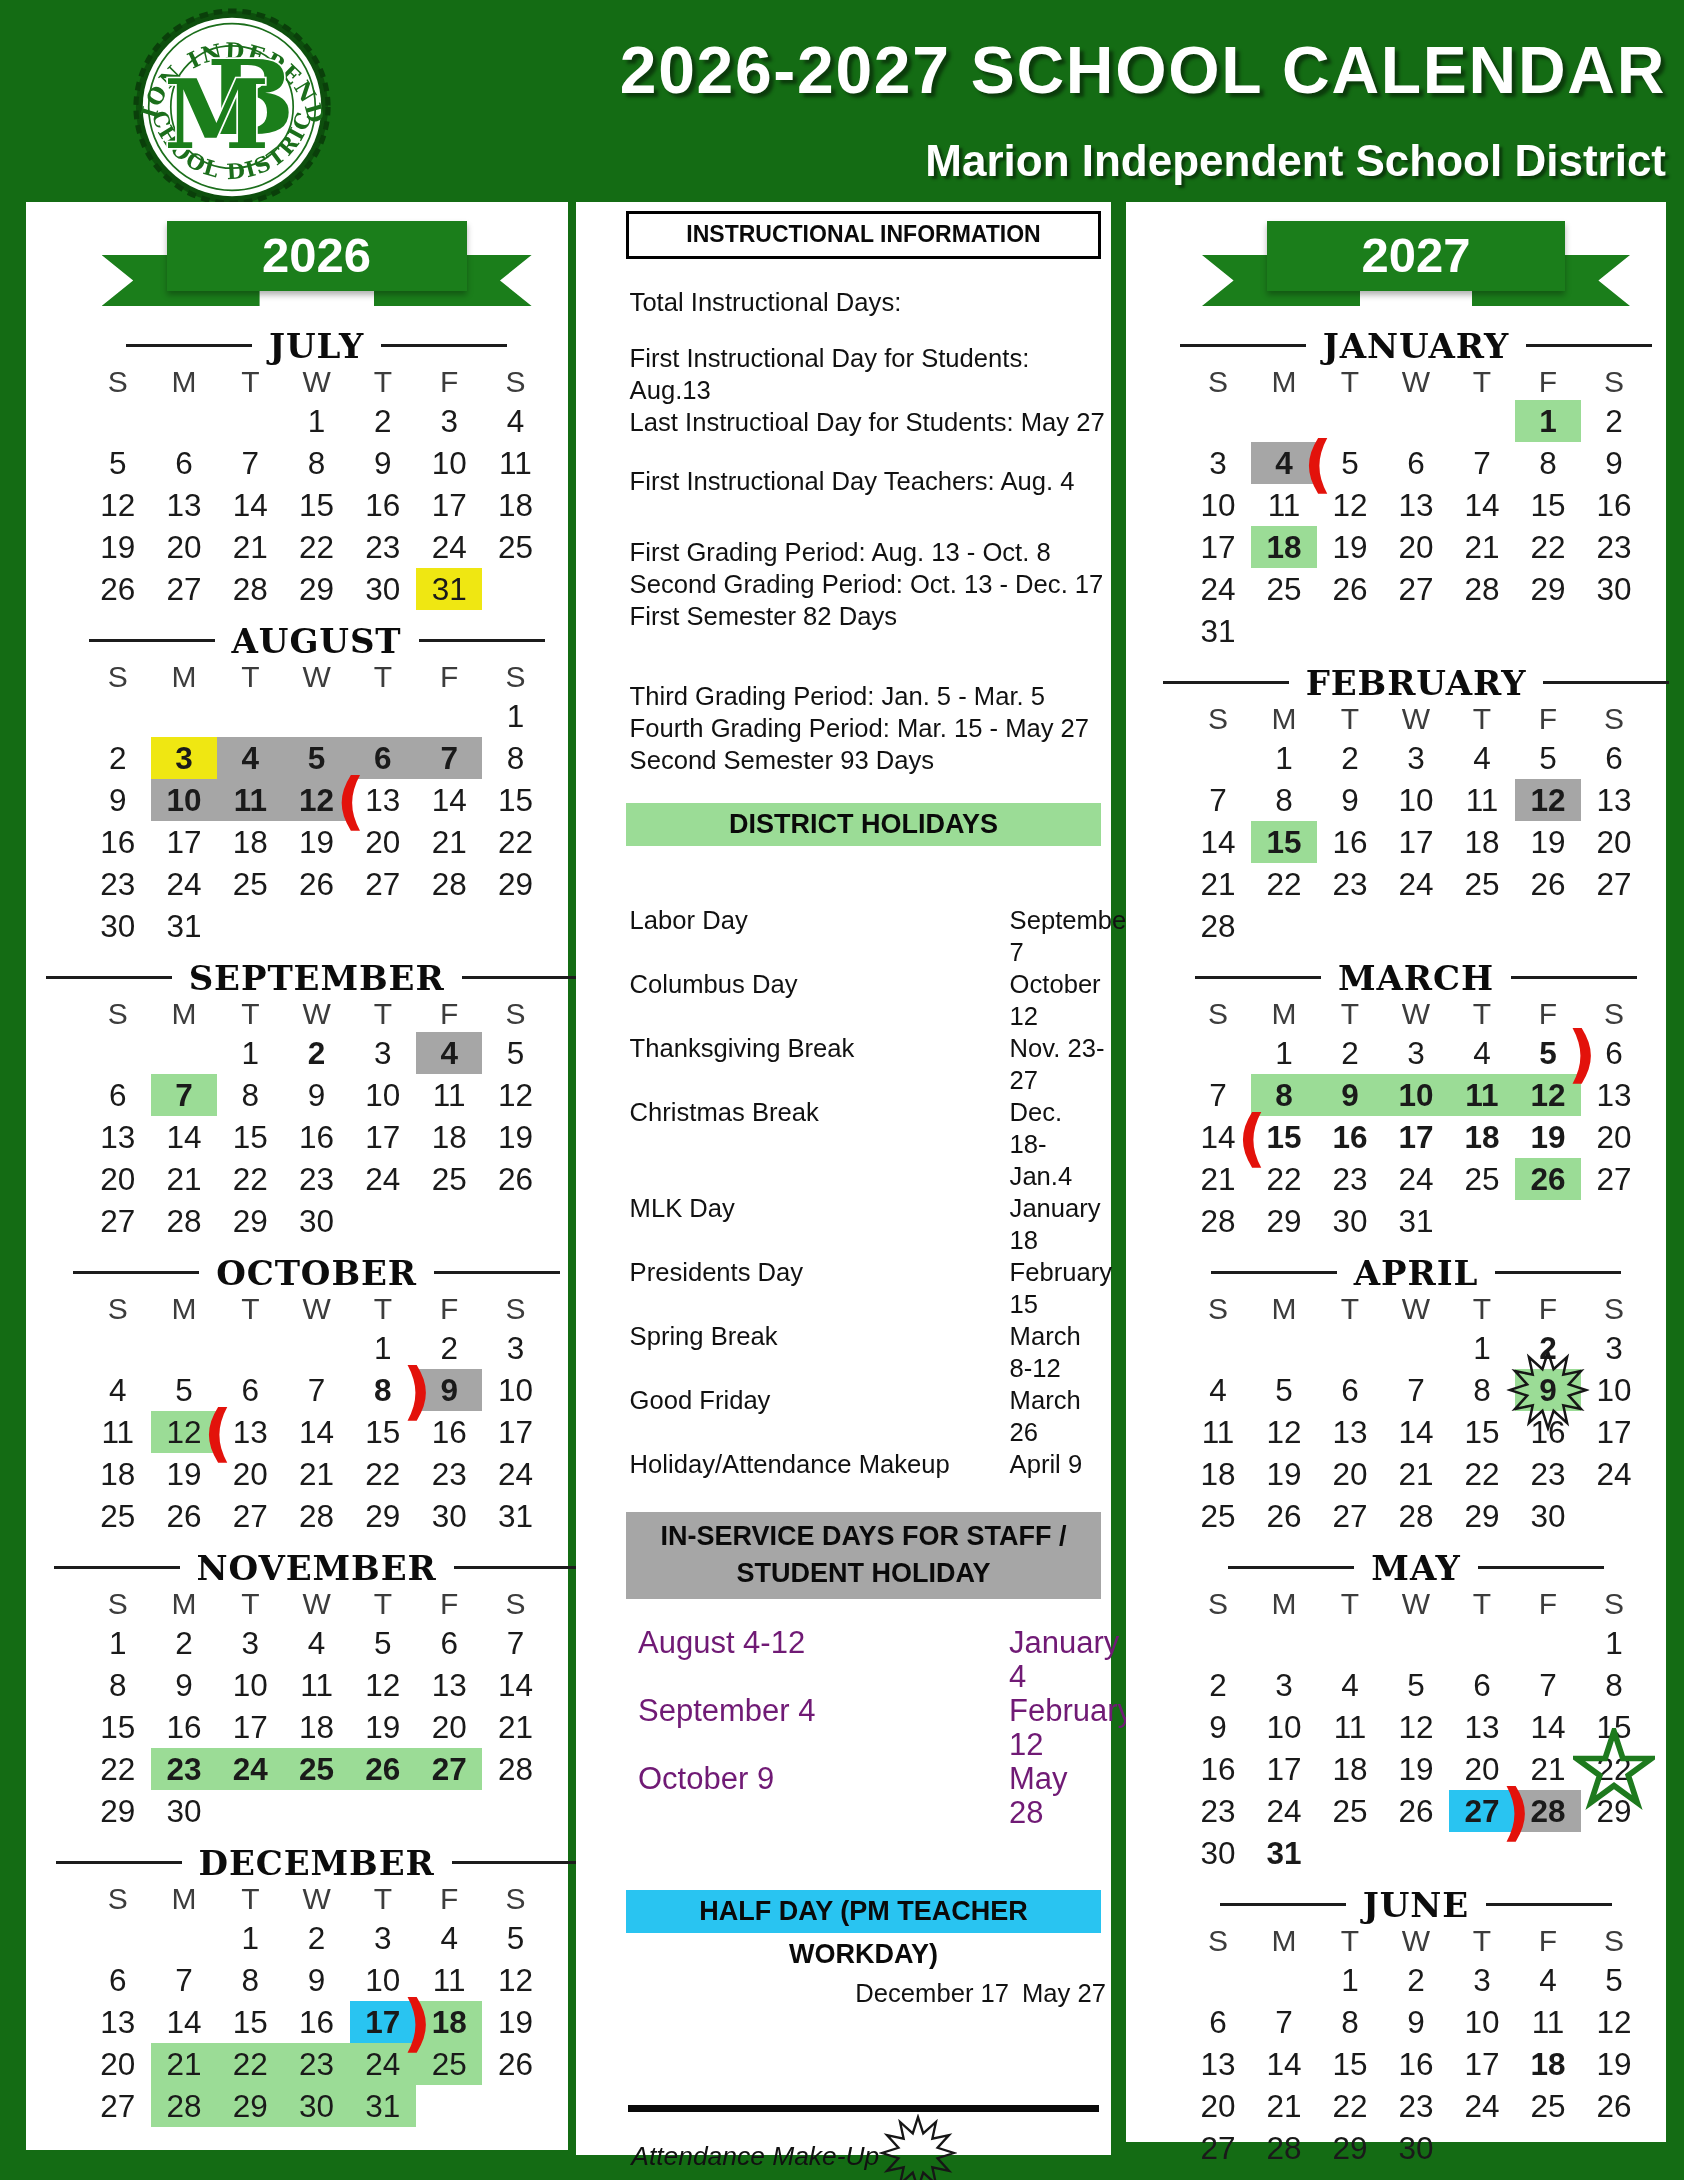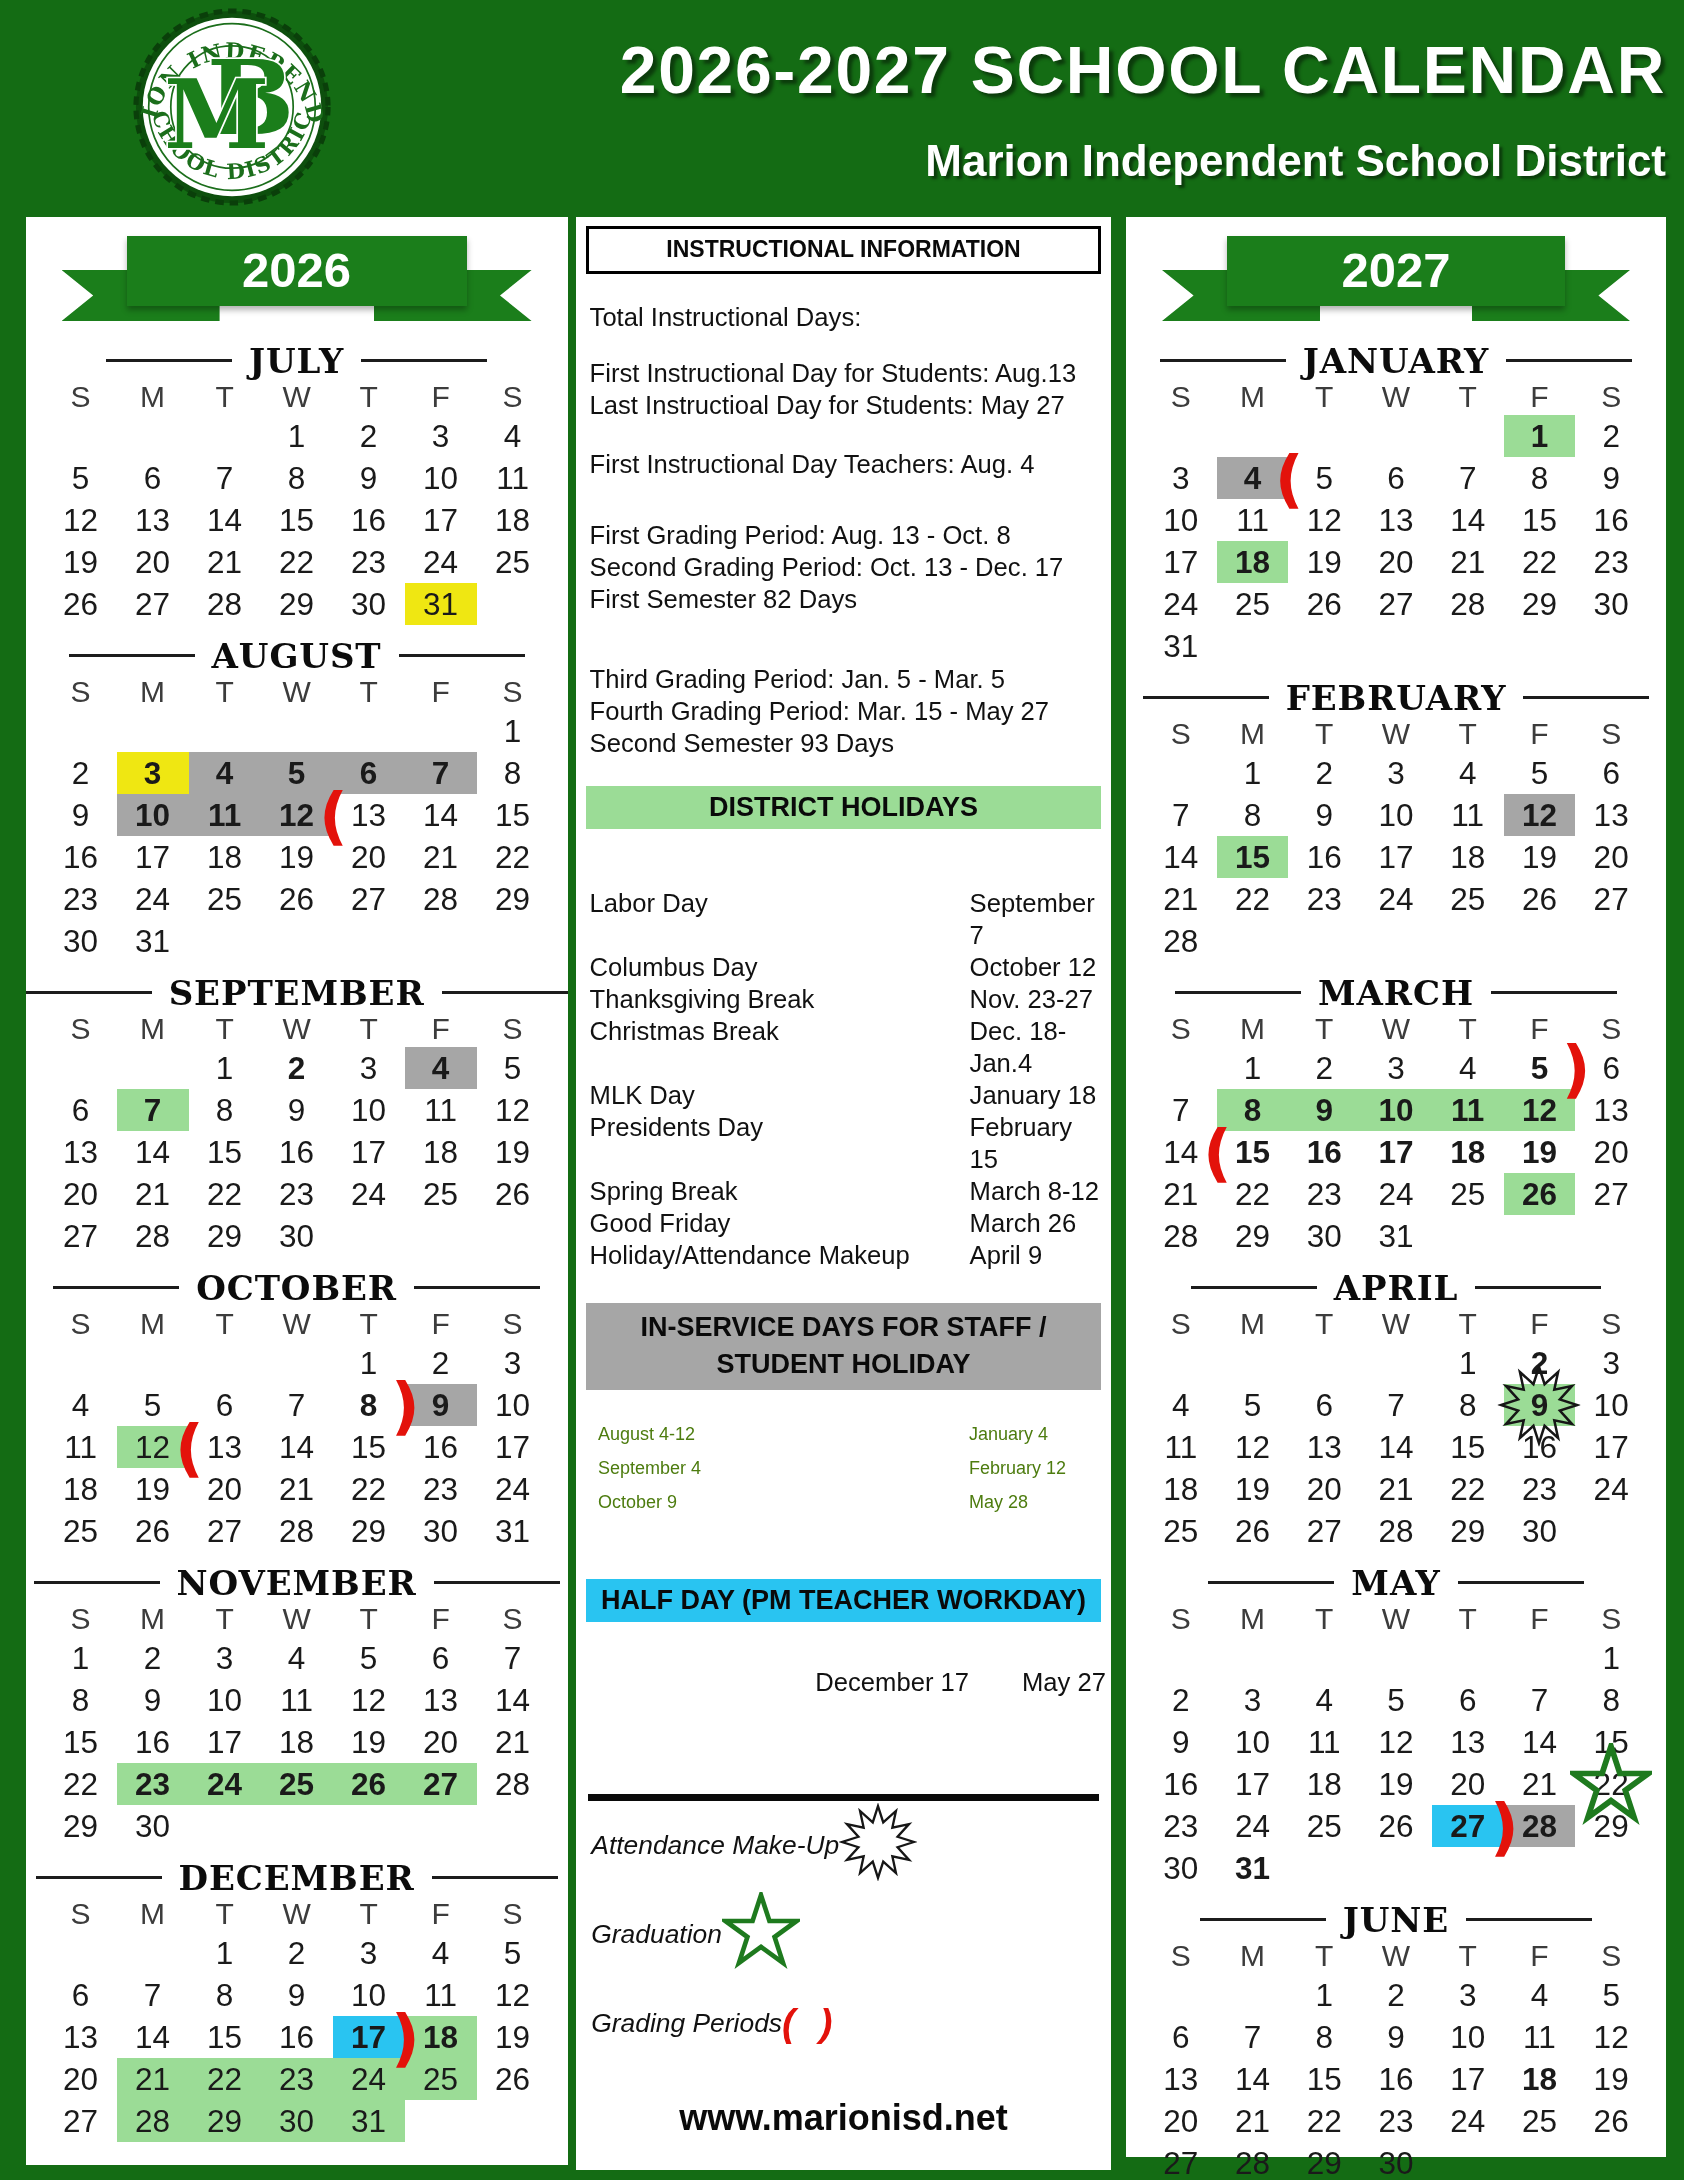--- a/index.html
+++ b/index.html
@@ -12,21 +12,21 @@
   #page{position:relative;width:1685px;height:2181px;background:var(--bg);overflow:hidden;}
 
   
   #logo{position:absolute;left:89px;top:5.1px;width:286px;height:204px;}
   .main-title{position:absolute;top:32px;right:19px;color:#fff;font-size:66px;font-weight:800;
     letter-spacing:1.7px;text-shadow:4.3px 4.3px 3.4px rgba(0,0,0,.45);white-space:nowrap;}
   .sub-title{position:absolute;top:136px;right:19px;color:#fff;font-size:44px;font-weight:800;
     text-shadow:3.4px 3.4px 2.6px rgba(0,0,0,.45);white-space:nowrap;}
 
   
-  .panel{position:absolute;top:217px;background:#fff;}
+  .panel{position:absolute;top:202px;background:#fff;padding-left:40px;}
   #panel-left{left:25.6px;width:542px;height:1948px;}
   #panel-mid{left:576px;width:535px;height:1953px;}
   #panel-right{left:1126px;width:540px;height:1940px;}
 
   
   .ribbon{position:relative;height:101px;margin:12px 0 3.4px;}
   .ribbon .tail{position:absolute;top:41px;width:158px;height:51px;background:var(--band);}
   .ribbon .tail.l{left:36px;clip-path:polygon(0 0,100% 0,100% 100%,0 100%,20% 50%);}
   .ribbon .tail.r{right:36px;clip-path:polygon(0 0,100% 0,80% 50%,100% 100%,0 100%);}
   .ribbon .bandc{position:absolute;left:101px;right:101px;top:6.8px;height:70px;background:var(--band);
@@ -61,21 +61,21 @@
   .igroup{margin-bottom:27px;}
   .igroup:nth-child(1){margin-bottom:24px;}
   .igroup:nth-child(3){margin-bottom:39px;}
   .igroup:nth-child(4){margin-bottom:48px;}
   .band{margin:25.6px 10.2px 0;height:43px;line-height:43px;text-align:center;font-size:27px;font-weight:700;color:#0a0a0a;}
   .band.green{background:var(--hl-green);}
   .band.gray{background:var(--hl-gray);height:auto;line-height:37px;padding:6.8px 0;margin-top:32px;}
   .band.blue{background:var(--hl-blue);margin-top:60px;}
   #holiday-list{margin:58px 5.1px 0 13.6px;font-size:25.6px;line-height:32px;color:#111;}
   .hrow{display:grid;grid-template-columns:380px 1fr;}
-  #inservice-list{margin:27px 5.1px 0 22px;font-size:18px;line-height:34px;color:#4d7c0f;}
+  #inservice-list{margin:27px 5.1px 0 22px;font-size:31px;line-height:34px;color:#701a75;}
   .srow{display:grid;grid-template-columns:371px 1fr;}
   .halfday-row{margin:43px 5.1px 0 22px;font-size:25.6px;line-height:34px;color:#111;
     display:grid;grid-template-columns:371px 1fr;text-align:right;}
   .divider{margin:95px 12px 0;height:6.8px;background:#0a0a0a;}
   .legend-row{display:flex;align-items:center;justify-content:flex-start;height:89px;
     padding:0 56px 0 15.3px;font-size:26.4px;color:#111;font-style:italic;}
   .legend-row:first-of-type{margin-top:31px;}
   .red-parens{color:var(--red);font-weight:700;font-size:39px;letter-spacing:6.8px;}
   .website{margin-top:29px;text-align:center;font-size:36px;font-weight:800;color:#0a0a0a;}
 

